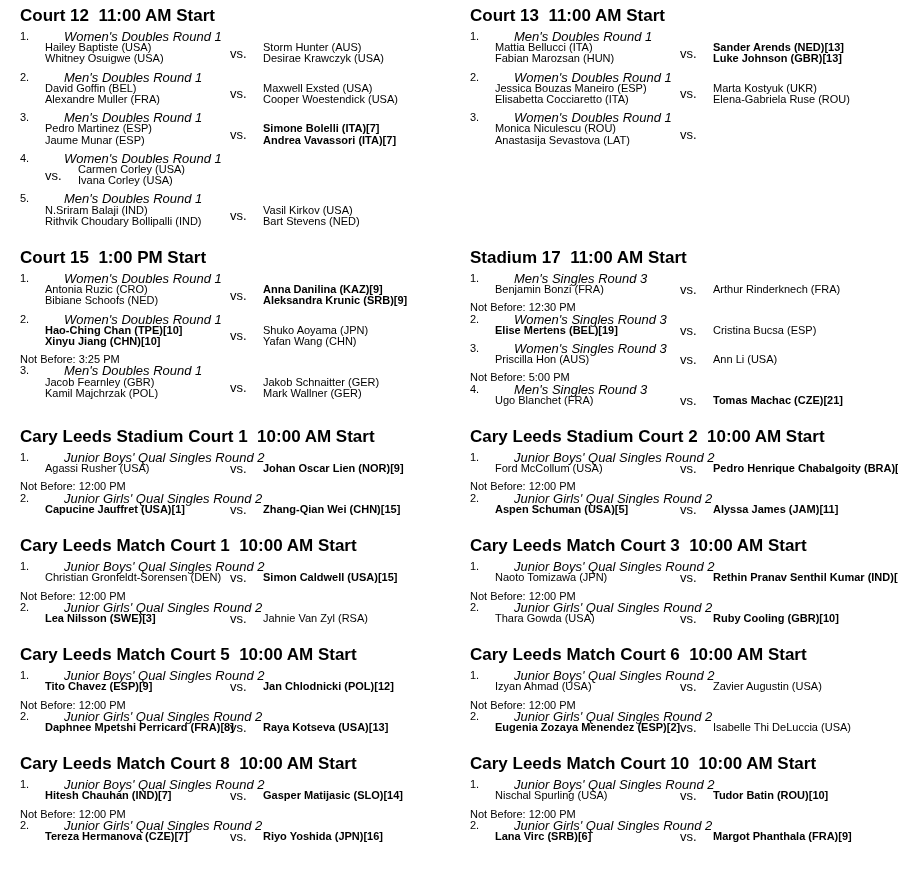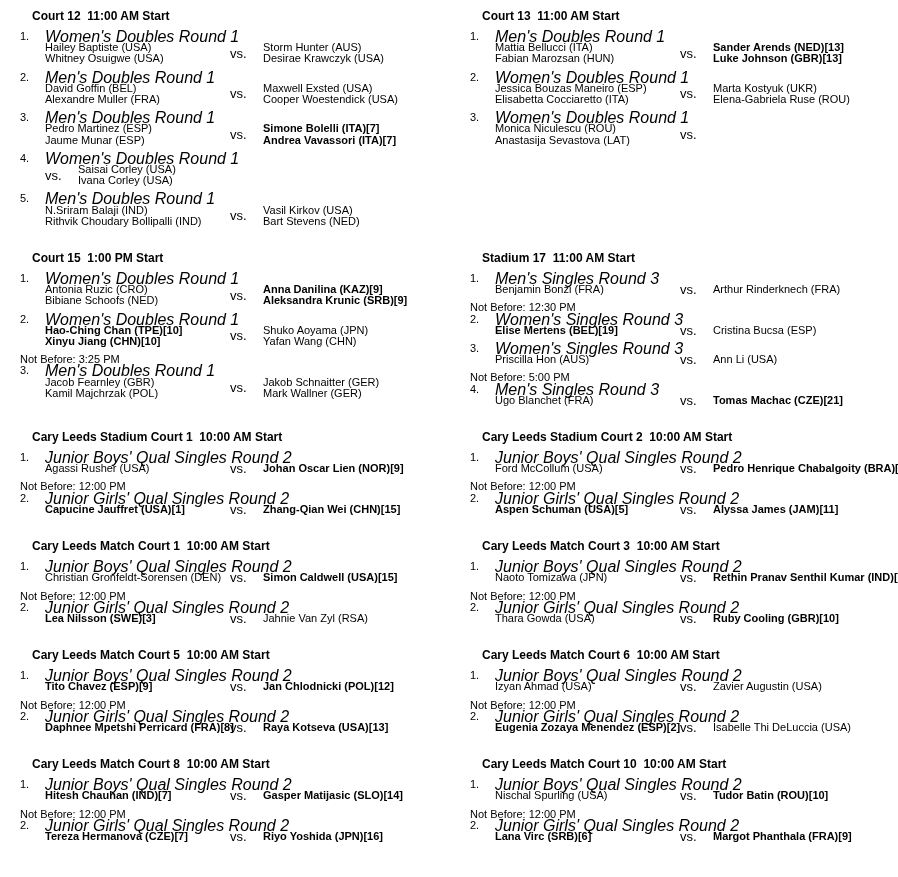--- a/index.html
+++ b/index.html
@@ -11,30 +11,30 @@
   }
   .page { padding: 9px 4px 8px 20px; }
   #schedule-grid {
     display: grid;
     grid-template-columns: 450px 1fr;
     row-gap: 24px;
     align-items: start;
   }
   .court-section { min-width: 0; }
   .court-title {
-    font-size: 12px; line-height: 14px;
-    font-weight: bold; margin: 0 0 8px 12px;
+    font-size: 17px; line-height: 14px;
+    font-weight: bold; margin: 0 0 8px 0;
     white-space: pre;
   }
   .match { margin-top: 7px; }
   .not-before { font-size: 11px; line-height: 11.2px; white-space: pre; }
   .match-row { display: flex; align-items: flex-start; }
   .match-num { width: 25px; flex: none; font-size: 11px; line-height: 11.2px; }
   .match-body { flex: 1; min-width: 0; }
-  .event-name { font-size: 16px; line-height: 11.2px; font-style: italic; white-space: pre; }
+  .event-name { font-size: 13px; line-height: 11.2px; font-style: italic; white-space: pre; margin-left: 19px; }
   .players-row { display: flex; align-items: center; }
   .side { min-width: 0; }
   .side-1 { width: 185px; flex: none; }
   .side-2 { flex: 1; }
   .vs-label { width: 33px; flex: none; font-size: 13px; line-height: 11.2px; }
   .player { font-size: 11px; line-height: 11.2px; white-space: pre; }
   .player.seeded { font-weight: bold; }
 </style>
 </head>
 <body>
@@ -101,21 +101,21 @@
           </div>
         </div>
         <div class="match">
           <div class="match-row">
             <div class="match-num">4.</div>
             <div class="match-body">
               <div class="event-name">Women's Doubles Round 1</div>
               <div class="players-row">
                 <div class="vs-label">vs.</div>
                 <div class="side side-2">
-                  <div class="player">Saisai Corley (USA)</div>
+                  <div class="player">Carmen Corley (USA)</div>
                   <div class="player">Ivana Corley (USA)</div>
                 </div>
               </div>
             </div>
           </div>
         </div>
         <div class="match">
           <div class="match-row">
             <div class="match-num">5.</div>
             <div class="match-body">

